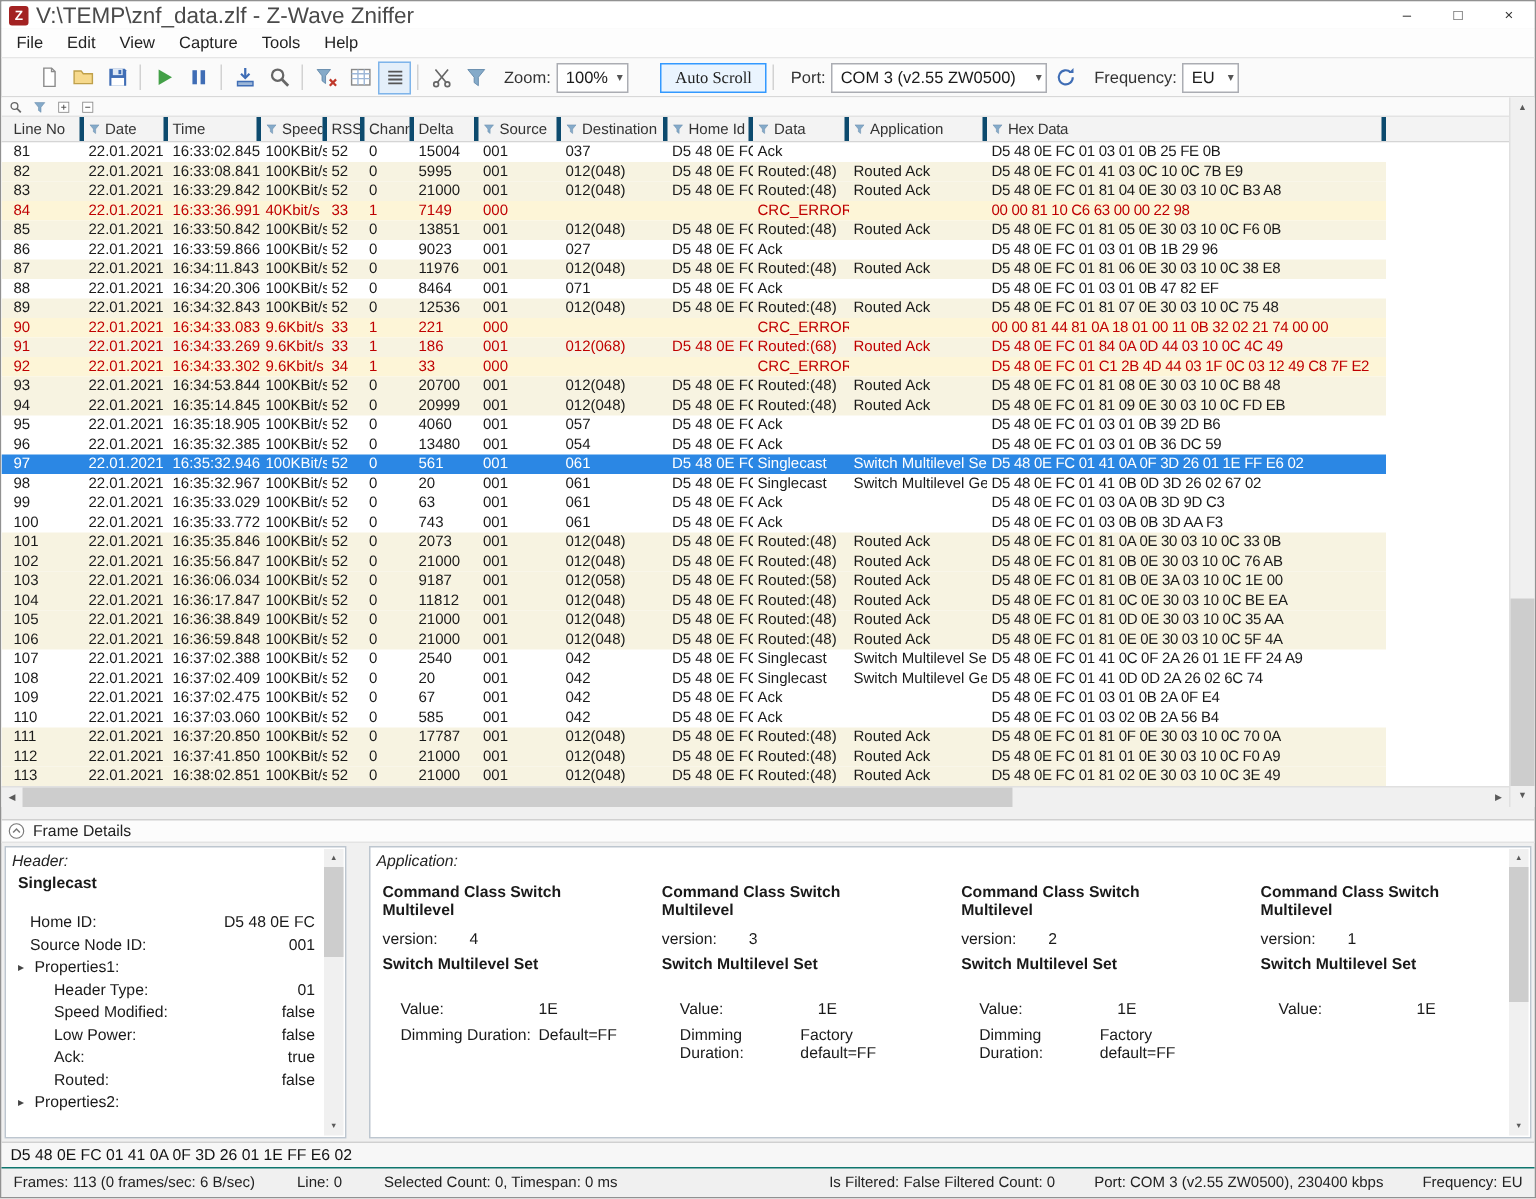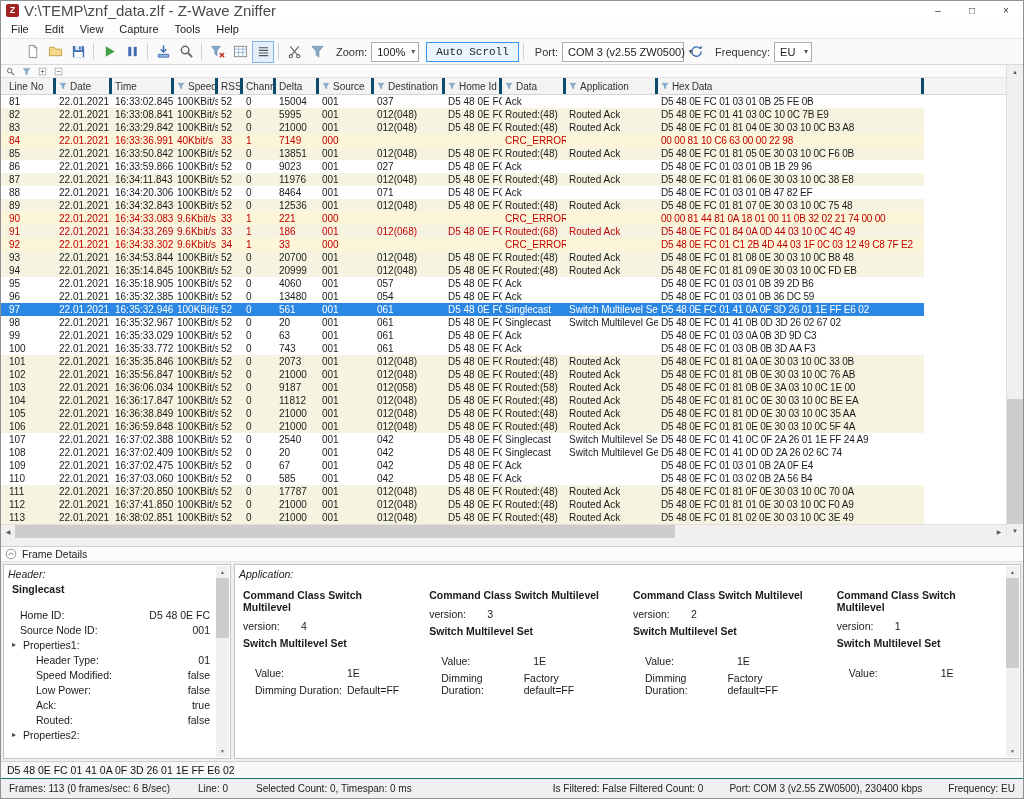--- a/index.html
+++ b/index.html
@@ -21,23 +21,23 @@
   
   .toolbar { height:26px; flex:0 0 auto; background:#fafafa; border-bottom:1px solid #d8d8d8; display:flex; align-items:center; padding:0 20px; gap:1px; }
   .tb-btn { width:22px; height:22px; border:1px solid transparent; background:transparent; display:flex; align-items:center; justify-content:center; cursor:default; }
   .tb-btn svg { width:15px; height:15px; }
   .tb-btn.active { background:#e4effa; border-color:#7eb4ea; }
   .tb-sep { width:1px; height:17px; background:#d2d2d2; margin:0 3px; }
   .tb-label { color:#333; margin:0 3px 0 7px; }
   .combo { height:20px; background:#fff; border:1px solid #abadb3; display:flex; align-items:center; justify-content:space-between; padding:0 3px 0 5px; gap:4px; white-space:nowrap; }
   .combo .caret { color:#555; font-size:8px; }
   .combo.zoom { width:48px; }
-  .combo.port { width:122px; }
+  .combo.port { width:144px; }
   .combo.freq { width:38px; }
-  .btn-autoscroll { height:20px; border:1px solid var(--accent); background:#eaf4fe; padding:0 9px; font-size:11px; color:#222; margin-left:6px; font-family:Liberation Mono, monospace; }
+  .btn-autoscroll { height:20px; border:1px solid var(--accent); background:#eaf4fe; padding:0 9px; font-size:11px; color:#222; margin-left:20px; font-family:Liberation Serif, serif; }
 
   
   .grid-area { flex:0 0 auto; height:473px; display:flex; background:#fff; }
   .grid-main { width:1007px; display:flex; flex-direction:column; }
   .grid-tools { height:13px; background:#fafafa; border-bottom:1px solid #e3e3e3; display:flex; align-items:center; gap:2px; padding-left:2px; }
   .gt-btn { width:14px; height:11px; display:flex; align-items:center; justify-content:center; }
   .gt-btn svg { width:9px; height:9px; }
   .table-header { height:17px; background:#f3f3f3; border-bottom:1px solid #d5d5d5; display:flex; }
   .th { display:flex; align-items:center; gap:3px; padding:0 3px; font-size:10px; color:#333; border-right:3px solid #0c4a6e; overflow:hidden; white-space:nowrap; }
   .th .funnel { display:flex; }
@@ -65,21 +65,21 @@
   .h-thumb { position:absolute; left:0; top:0; height:100%; background:#cdcdcd; }
 
   .gap-strip { height:8px; flex:0 0 auto; background:#f0f0f0; }
 
   
   .details-bar { height:16px; flex:0 0 auto; background:#fcfcfc; border-top:1px solid #d0d0d0; border-bottom:1px solid #e3e3e3; display:flex; align-items:center; gap:5px; padding-left:4px; font-size:10.5px; color:#222; }
   .db-icon svg { width:12px; height:12px; display:block; }
   .details { flex:1; display:flex; gap:3px; padding:2px; background:#f0f0f0; min-height:0; }
   .panel { background:#fff; border:1px solid #bdc6cf; position:relative; overflow:hidden; }
   .panel-left { width:228px; flex:0 0 auto; }
-  .panel-right { flex:1; }
+  .panel-right { flex:1;margin-left:12px; }
   .panel-label { font-size:10.5px; color:#222; padding:3px 4px 1px;font-style:italic; }
   .hp-type { font-weight:bold; font-size:10.5px; padding:2px 8px 0; }
   .header-fields { margin-top:12px; }
   .hf { display:flex; align-items:center; height:15px; font-size:10.5px; padding-right:20px; }
   .hf .hf-v { margin-left:auto; }
   .ind0 { padding-left:8px; } .ind1 { padding-left:16px; } .ind2 { padding-left:32px; }
   .exp { width:11px; color:#444; font-size:8px; }
   .panel-scrollbar { position:absolute; top:1px; right:1px; bottom:1px; width:13px; background:#f0f0f0; display:flex; flex-direction:column; }
   .panel-scrollbar .sb-arrow { height:12px; font-size:5px; }
 

